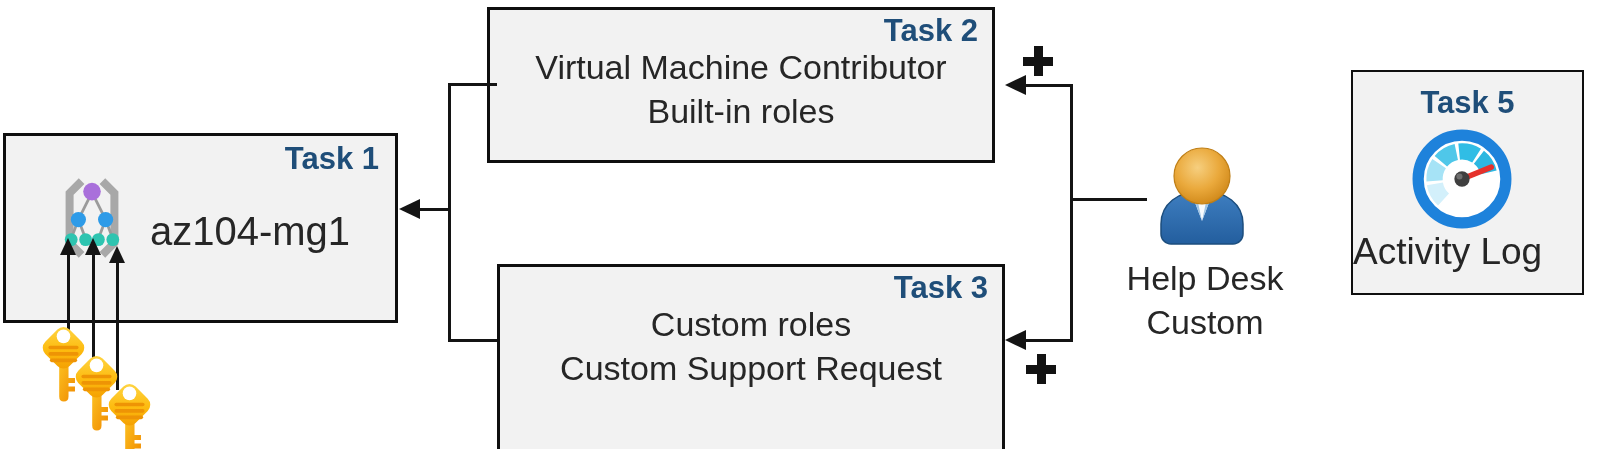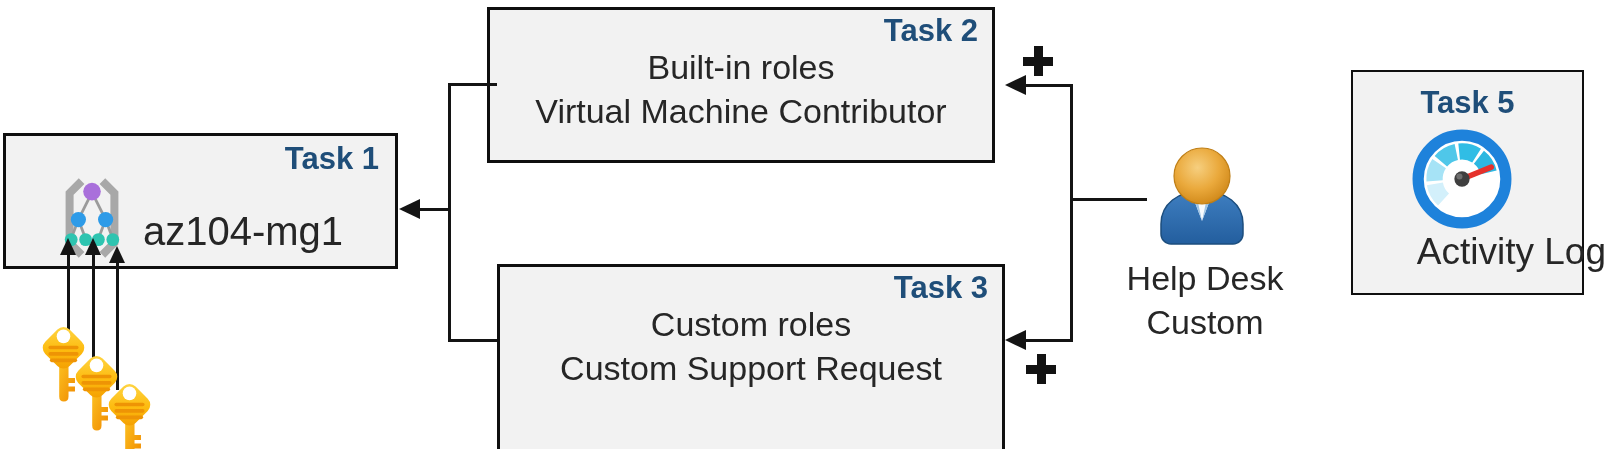--- a/index.html
+++ b/index.html
@@ -18,34 +18,34 @@
     border-top:10px solid transparent;border-bottom:10px solid transparent;
     border-right:21px solid #141414;}
   .arrow-up{position:absolute;width:0;height:0;
     border-left:8px solid transparent;border-right:8px solid transparent;
     border-bottom:17px solid #141414;}
   .plus{position:absolute;width:30px;height:30px;}
   .plus::before{content:"";position:absolute;left:0;top:10.5px;width:30px;height:9px;background:#121212;}
   .plus::after{content:"";position:absolute;left:10.5px;top:0;width:9px;height:30px;background:#121212;}
   .actor-label{position:absolute;left:1110px;top:256px;width:190px;text-align:center;
     font-size:34px;line-height:44px;color:#262626;white-space:nowrap;}
-  .t1-name{position:absolute;left:101px;top:74px;width:272px;text-align:center;
+  .t1-name{position:absolute;left:108px;top:74px;width:272px;text-align:center;
     font-size:40px;line-height:42px;color:#262626;white-space:nowrap;}
   .t4-label{position:absolute;left:0;top:13px;width:100%;text-align:center;
     font-size:31px;font-weight:bold;color:#1F4E79;}
-  .t4-caption{position:absolute;left:0;top:160px;width:100%;text-align:right;
-    font-size:37px;line-height:40px;color:#262626;white-space:nowrap;padding-left:24px;}
+  .t4-caption{position:absolute;left:0;top:160px;width:100%;text-align:left;
+    font-size:37px;line-height:40px;color:#262626;white-space:nowrap;}
   svg{position:absolute;display:block;}
 </style>
 </head>
 <body>
 
 <div class="canvas">
 
-  <div class="box" style="left:3px;top:133px;width:395px;height:136px;">
+  <div class="box" style="left:3px;top:133px;width:395px;height:190px;">
     <div class="task-label" style="top:5px;right:16px;">Task 1</div>
     <div class="t1-name">az104-mg1</div>
 
     <svg style="left:44px;top:42px;" width="84" height="80" viewBox="0 0 100 100">
       <polyline points="37,4 22,19 22,81 37,96" fill="none" stroke="#A8A8A8" stroke-width="10"></polyline>
       <polyline points="63,4 78,19 78,81 63,96" fill="none" stroke="#A8A8A8" stroke-width="10"></polyline>
       <g stroke="#9b9b9b" stroke-width="3.5">
         <line x1="50" y1="18" x2="33" y2="52"></line>
           <line x1="50" y1="18" x2="67" y2="52"></line>
         <line x1="33" y1="52" x2="24" y2="76"></line>
@@ -59,22 +59,22 @@
       <circle cx="24" cy="77" r="8" fill="#2EC4B0"></circle>
       <circle cx="42" cy="77" r="8" fill="#2EC4B0"></circle>
       <circle cx="58" cy="77" r="8" fill="#2EC4B0"></circle>
       <circle cx="76" cy="77" r="8" fill="#2EC4B0"></circle>
     </svg>
   </div>
 
   <div class="box" style="left:487px;top:7px;width:508px;height:156px;">
     <div class="task-label" style="top:3px;right:14px;">Task 2</div>
     <div class="box-lines" style="top:35px;">
+      <div>Virtual Machine Contributor</div>
       <div>Built-in roles</div>
-      <div>Virtual Machine Contributor</div>
     </div>
   </div>
 
   <div class="box" style="left:497px;top:264px;width:508px;height:190px;">
     <div class="task-label" style="top:3px;right:14px;">Task 3</div>
     <div class="box-lines" style="top:35px;">
       <div>Custom roles</div>
       <div>Custom Support Request</div>
     </div>
   </div>

